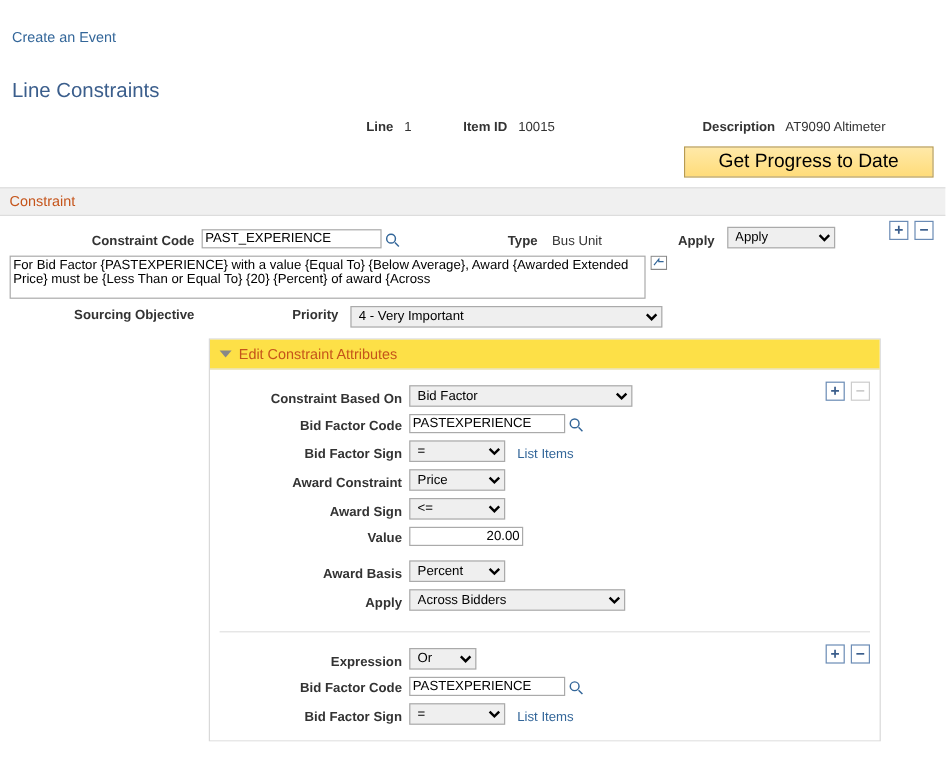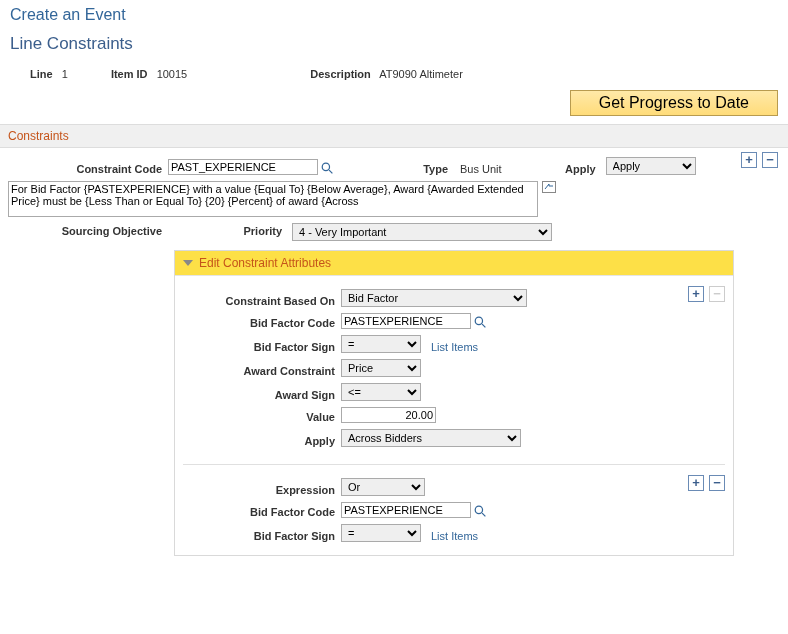--- a/index.html
+++ b/index.html
@@ -1,20 +1,20 @@
 <!DOCTYPE html>
 <html><head>
 <meta charset="utf-8">
 <style>
 * { box-sizing: border-box; margin: 0; padding: 0; }
 body { font-family: Arial, sans-serif; font-size: 11px; color: #333; background: #fff; width: 788px; }
 a { color: #336699; text-decoration: none; }
-.header-link { color: #336699; font-size: 16px; padding: 6px 10px; display: block; }
+.header-link { color: #336699; font-size: 12px; padding: 24px 10px; display: block; }
 .page-title { color: #3b5e8c; font-size: 17px; font-weight: normal; padding: 4px 10px 10px 10px; }
-.info-row { padding: 4px 10px 10px 30px; }
+.info-row { padding: 4px 10px 10px 30px; text-align: right; }
 .info-row span.lbl { font-weight: bold; margin-right: 6px; }
 .info-row span.val { margin-right: 40px; }
 .btn-row { text-align: right; padding: 0 10px 8px 0; }
 .ps-button { background: linear-gradient(#ffe9a8, #ffdc7a); border: 1px solid #b89b4f; padding: 3px 28px; font-size: 16px; cursor: pointer; }
 .section-bar { background: #f0f0f0; color: #c5541a; font-size: 12px; padding: 4px 8px; border-top: 1px solid #ddd; border-bottom: 1px solid #ddd; }
 .form-row { display: flex; align-items: flex-end; padding: 3px 8px; }
 .form-row .lbl { text-align: right; padding-right: 6px; font-weight: bold; font-size: 11px; }
 .form-row .lbl.w160 { width: 160px; }
 .form-row .lbl.w150 { width: 150px; }
 input[type=text], textarea, select { font-family: Liberation Sans, sans-serif; font-size: 11px; border: 1px solid #aaa; padding: 1px 2px; }
@@ -47,21 +47,21 @@
   <span class="lbl">Item ID</span>
   <span class="val">10015</span>
   <span class="lbl" style="margin-left:80px">Description</span>
   <span class="val">AT9090 Altimeter</span>
 </div>
 
 <div class="btn-row">
   <button class="ps-button">Get Progress to Date</button>
 </div>
 
-<div class="section-bar">Constraints</div>
+<div class="section-bar">Constraint</div>
 
 <div style="position:relative; padding-top:6px;">
   <div class="pm-row" style="top:4px;">
     <span class="pm-btn">+</span>
     <span class="pm-btn">−</span>
   </div>
 
   <div class="form-row">
     <span class="lbl w160">Constraint Code</span>
     <input type="text" style="width: 150px;" value="PAST_EXPERIENCE">
@@ -128,35 +128,39 @@
         <select style="width:80px"><option>Price</option></select>
       </div>
       <div class="form-row">
         <span class="lbl w150">Award Sign</span>
         <select style="width:80px"><option>&lt;=</option></select>
       </div>
       <div class="form-row">
         <span class="lbl w150">Value</span>
         <input type="text" style="width: 95px; text-align: right;" value="20.00">
       </div>
+      <div class="form-row" style="margin-top:6px">
+        <span class="lbl w150">Award Basis</span>
+        <select style="width:80px"><option>Percent</option></select>
+      </div>
       <div class="form-row">
         <span class="lbl w150">Apply</span>
         <select style="width:180px"><option>Across Bidders</option></select>
       </div>
 
       <div class="divider"></div>
 
       <div style="position:relative">
         <div class="pm-row" style="top:0;right:0;">
           <span class="pm-btn">+</span>
           <span class="pm-btn">−</span>
         </div>
         <div class="form-row">
           <span class="lbl w150">Expression</span>
-          <select style="width:84px"><option>Or</option></select>
+          <select style="width:56px"><option>Or</option></select>
         </div>
         <div class="form-row">
           <span class="lbl w150">Bid Factor Code</span>
           <input type="text" style="width: 130px;" value="PASTEXPERIENCE">
           <span class="lookup-icon">
             <svg viewBox="0 0 16 16">
                 <circle cx="6" cy="6" r="4.5" fill="none" stroke="#336699" stroke-width="1.5"></circle>
                 <line x1="10" y1="10" x2="14" y2="14" stroke="#336699" stroke-width="1.5"></line>
               </svg>
           </span>

